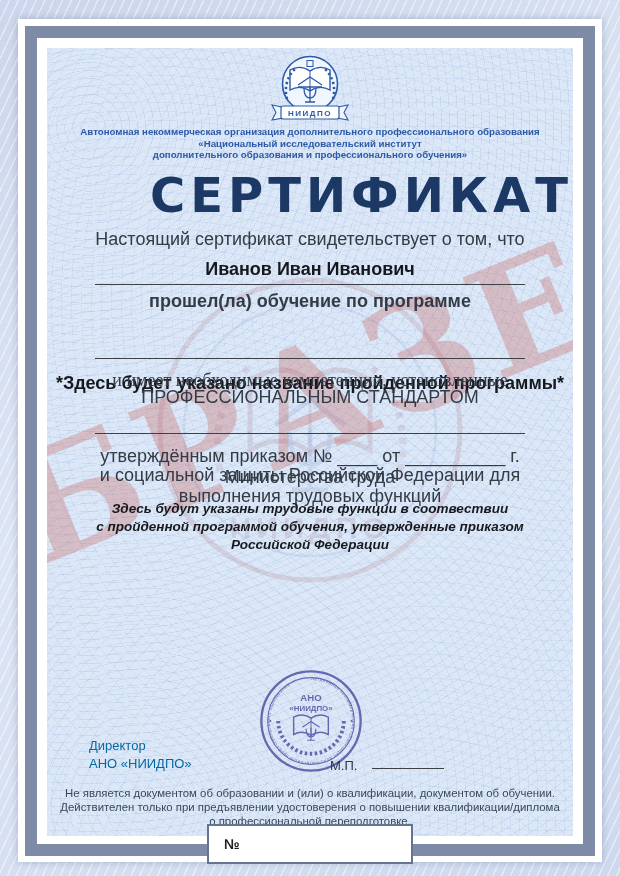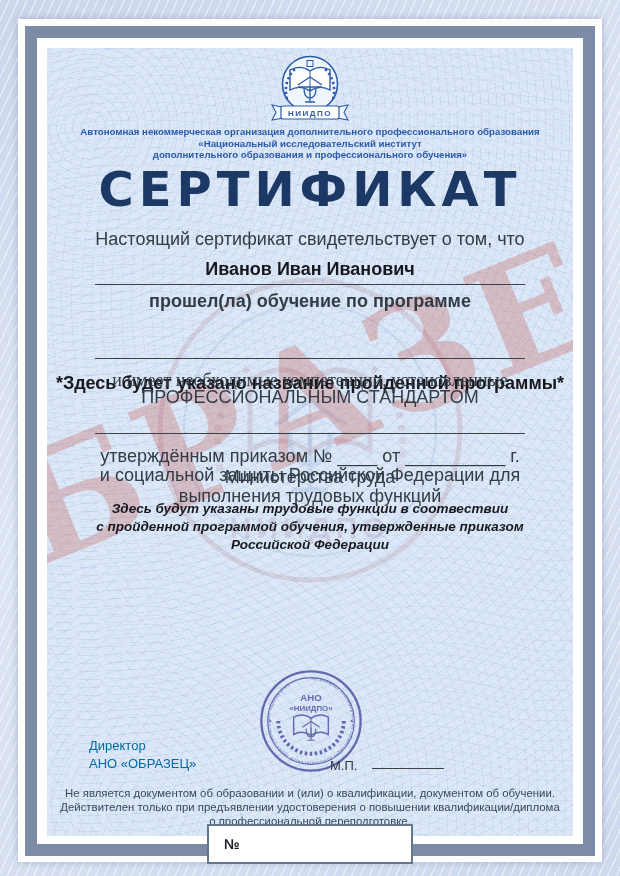--- a/index.html
+++ b/index.html
@@ -23,22 +23,22 @@
   }
   .wm-emblem{position:absolute;left:50%;top:382px;transform:translate(-50%,-50%);
     width:340px;height:340px;z-index:1;opacity:.55;pointer-events:none;}
   .wm-text{position:absolute;left:50%;top:352px;transform:translate(-50%,-50%) rotate(-22deg);
     font-family:"DejaVu Serif",serif;font-size:150px;font-weight:bold;letter-spacing:6px;
     color:rgba(198,88,82,.30);white-space:nowrap;z-index:2;pointer-events:none;}
   .content{position:absolute;inset:0;z-index:3;}
   .cline{position:absolute;left:0;right:0;text-align:center;}
   .logo{position:absolute;left:50%;top:6px;transform:translateX(-50%);width:120px;height:78px;}
   .org{top:78px;font-size:9.7px;font-weight:bold;line-height:11.6px;color:#2d5aa8;}
-  .title{top:116px;font-family:"DejaVu Sans",sans-serif;font-size:48px;font-weight:bold;
-    letter-spacing:5px;color:#1c3966;line-height:50px;}
+  .title{top:122px;font-family:"DejaVu Sans",sans-serif;font-size:48px;font-weight:bold;
+    letter-spacing:5px;color:#1c3966;line-height:50px;text-align:right;}
   .body-t{font-size:18px;color:#333b45;}
   .bold-t{font-size:18px;font-weight:bold;color:#16181d;}
   .intro{top:181px;}
   .name{top:211px;}
   .rule{position:absolute;left:48px;width:430px;border-top:1.4px solid #3c4148;height:0;}
   .rule1{top:236px;}
   .training{top:243px;font-weight:bold;}
   .program{top:277px;margin-top:48px;}
   .rule2{top:310px;}
   .comp1{top:322px;font-family:Liberation Serif, serif;}
@@ -147,21 +147,21 @@
         <path d="M55,52 L55,70" stroke-width="1"></path>
         <path d="M46,61.5 L55,55.5 L64,61.5" stroke-width="1.2"></path>
         <path d="M55,62 L55,75 M50,63 C50,69.5 52,71.5 55,71.5 M60,63 C60,69.5 58,71.5 55,71.5 M51,75 L59,75" stroke-width="1.2"></path>
       </g>
       <circle cx="12.8" cy="55" r="1.1" fill="#5254a3"></circle>
       <circle cx="97.2" cy="55" r="1.1" fill="#5254a3"></circle>
     </svg>
 
     <div class="director">
       <div>Директор</div>
-      <div>АНО «ОБРАЗЕЦ»</div>
+      <div>АНО «НИИДПО»</div>
     </div>
     <div class="mp">М.П.</div>
     <div class="sigline"></div>
 
     <div class="cline footer">
       <div>Не является документом об образовании и (или) о квалификации, документом об обучении.</div>
       <div>Действителен только при предъявлении удостоверения о повышении квалификации/диплома</div>
       <div>о профессиональной переподготовке.</div>
     </div>
 

